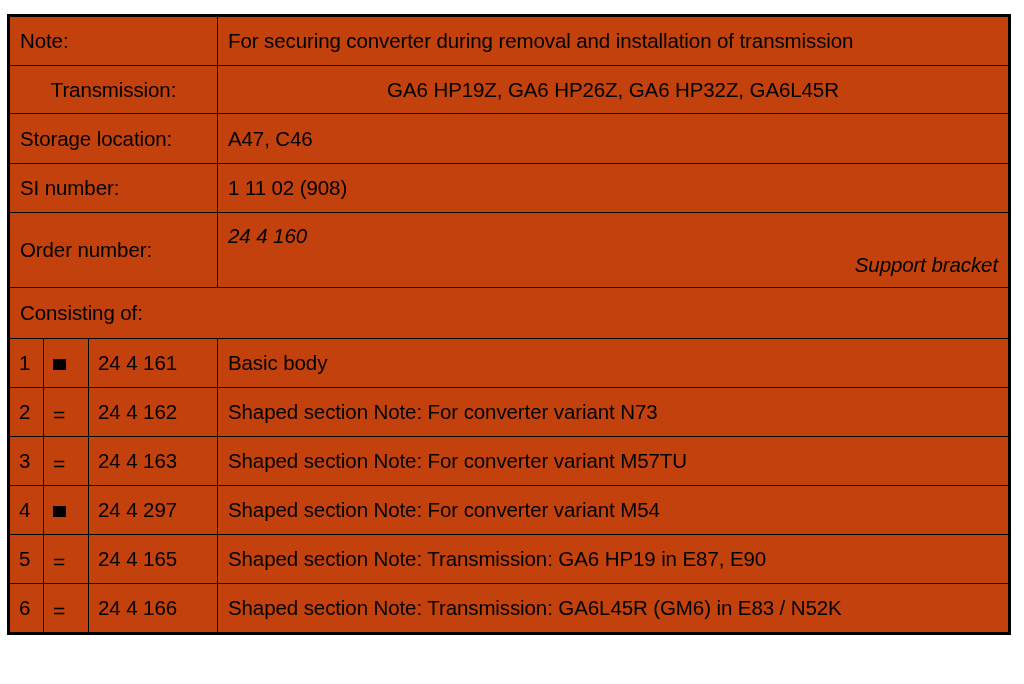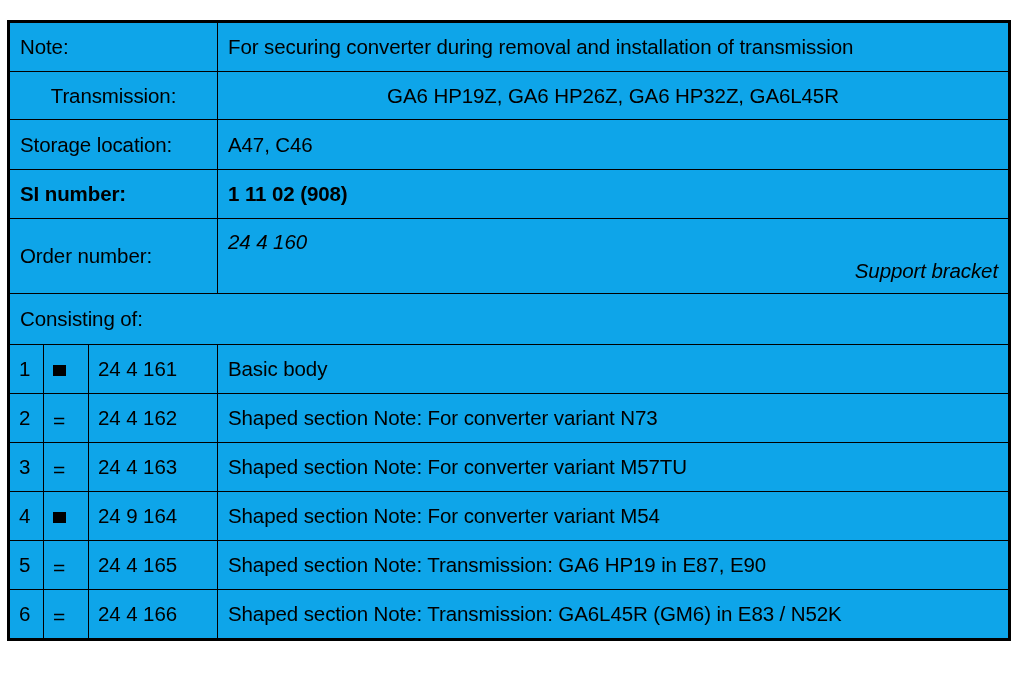--- a/index.html
+++ b/index.html
@@ -19,25 +19,25 @@
     position: relative;
     width: 1024px;
     height: 684px;
     background: #ffffff;
   }
 
   
   .spec-table {
     position: absolute;
     left: 7px;
-    top: 20px;
+    top: 14px;
     width: 1004px;
     border-collapse: collapse;
     table-layout: fixed;
-    background: #0ea5e9;
+    background: #c2410c;
     border: 3px solid #000000;
   }
   .spec-table td {
     border: 1.5px solid #000000;
     padding: 0 10px;
     font-size: 20.5px;
     line-height: 1.32;
     vertical-align: middle;
     color: #000000;
     letter-spacing: -0.1px;
@@ -46,21 +46,21 @@
   
   col.c-idx    { width: 35px;  }
   col.c-mark   { width: 45px;  }
   col.c-part   { width: 129px; }
   col.c-desc   { width: 792px; }
 
   
   tr.r-note td        { height: 48px; }
   tr.r-trans td       { height: 47px; text-align: center; }
   tr.r-storage td     { height: 49px; margin-left: 16px; }
-  tr.r-si td          { height: 48px; font-weight: bold; }
+  tr.r-si td          { height: 48px; }
   tr.r-order td       { height: 74px; }
   tr.r-consist td     { height: 50px; }
   tr.r-item td        { height: 48px; }
 
   td.cell-label { white-space: nowrap; }
   td.cell-value { white-space: nowrap; }
   td.cell-order { vertical-align: middle; font-style: italic; }
   td.cell-consist { white-space: nowrap; }
 
   td.cell-idx, td.cell-mark {
@@ -160,21 +160,21 @@
       <tr class="r-item">
         <td class="cell-idx">3</td>
         <td class="cell-mark"><span class="mark-equals">=</span></td>
         <td class="cell-part">24 4 163</td>
         <td class="cell-desc">Shaped section Note: For converter variant M57TU</td>
       </tr>
 
       <tr class="r-item">
         <td class="cell-idx">4</td>
         <td class="cell-mark"><span class="mark-square"></span></td>
-        <td class="cell-part">24 9 164</td>
+        <td class="cell-part">24 4 297</td>
         <td class="cell-desc">Shaped section Note: For converter variant M54</td>
       </tr>
 
       <tr class="r-item">
         <td class="cell-idx">5</td>
         <td class="cell-mark"><span class="mark-equals">=</span></td>
         <td class="cell-part">24 4 165</td>
         <td class="cell-desc">Shaped section Note: Transmission: GA6 HP19 in E87, E90</td>
       </tr>
 

